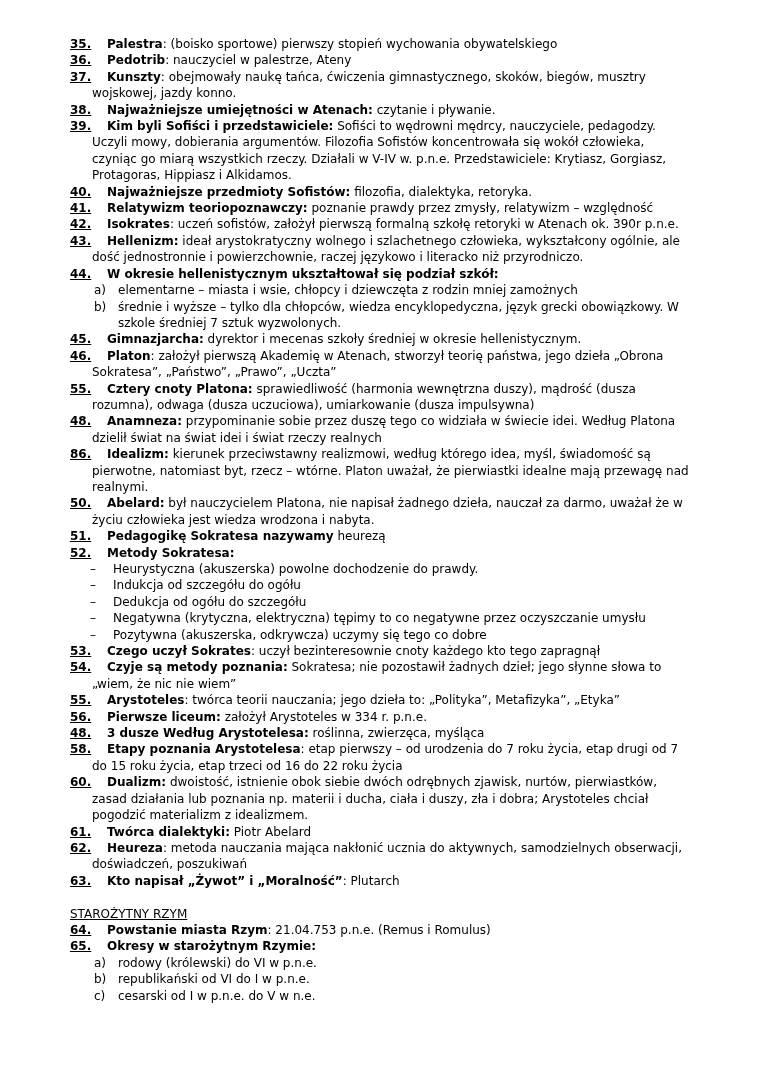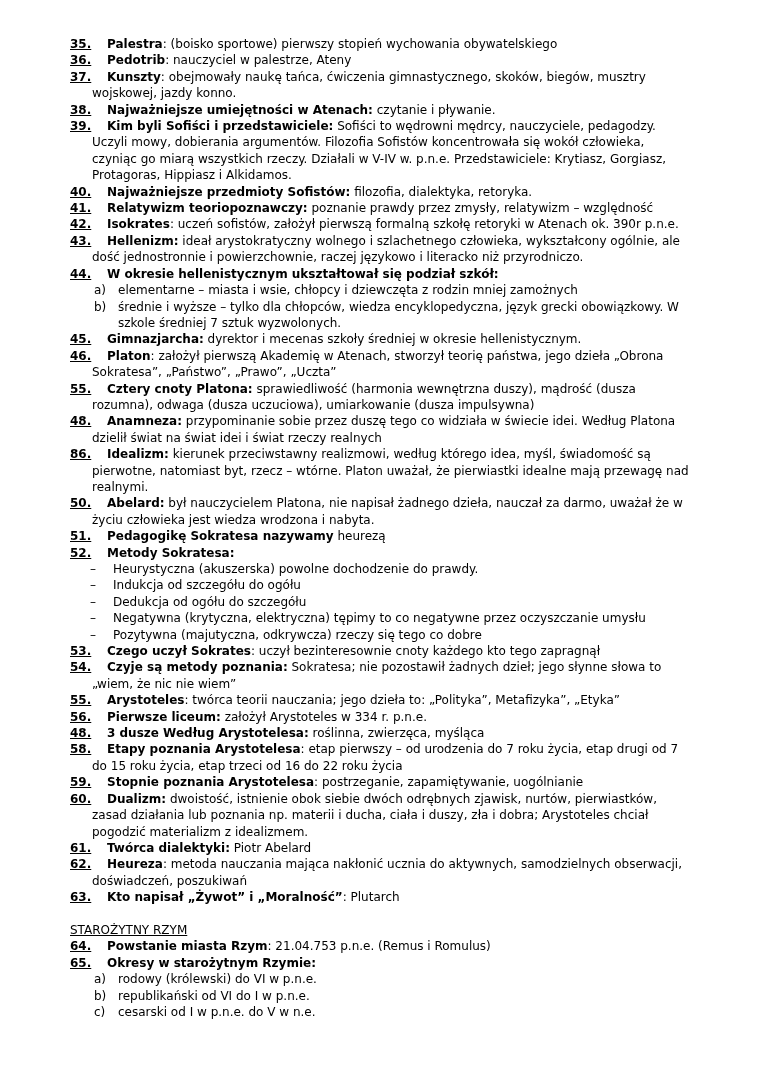--- a/index.html
+++ b/index.html
@@ -50,28 +50,27 @@
       <div class="item"><span class="num">55.</span><span class="term">Cztery cnoty Platona:</span><span class="text"> sprawiedliwość (harmonia wewnętrzna duszy), mądrość (dusza rozumna), odwaga (dusza uczuciowa), umiarkowanie (dusza impulsywna)</span></div>
       <div class="item"><span class="num">48.</span><span class="term">Anamneza:</span><span class="text"> przypominanie sobie przez duszę tego co widziała w świecie idei. Według Platona dzielił świat na świat idei i świat rzeczy realnych</span></div>
       <div class="item"><span class="num">86.</span><span class="term">Idealizm:</span><span class="text"> kierunek przeciwstawny realizmowi, według którego idea, myśl, świadomość są pierwotne, natomiast byt, rzecz – wtórne. Platon uważał, że pierwiastki idealne mają przewagę nad realnymi.</span></div>
       <div class="item"><span class="num">50.</span><span class="term">Abelard:</span><span class="text"> był nauczycielem Platona, nie napisał żadnego dzieła, nauczał za darmo, uważał że w życiu człowieka jest wiedza wrodzona i nabyta.</span></div>
       <div class="item"><span class="num">51.</span><span class="term">Pedagogikę Sokratesa nazywamy</span><span class="text"> heurezą</span></div>
       <div class="item"><span class="num">52.</span><span class="term">Metody Sokratesa:</span><span class="text"></span></div>
       <div class="subitem dash"><span class="marker">–</span><span class="subtext">Heurystyczna (akuszerska) powolne dochodzenie do prawdy.</span></div>
       <div class="subitem dash"><span class="marker">–</span><span class="subtext">Indukcja od szczegółu do ogółu</span></div>
       <div class="subitem dash"><span class="marker">–</span><span class="subtext">Dedukcja od ogółu do szczegółu</span></div>
       <div class="subitem dash"><span class="marker">–</span><span class="subtext">Negatywna (krytyczna, elektryczna) tępimy to co negatywne przez oczyszczanie umysłu</span></div>
-      <div class="subitem dash"><span class="marker">–</span><span class="subtext">Pozytywna (majutyczna, odkrywcza) rzeczy się tego co dobre</span></div>
+      <div class="subitem dash"><span class="marker">–</span><span class="subtext">Pozytywna (akuszerska, odkrywcza) uczymy się tego co dobre</span></div>
       <div class="item"><span class="num">53.</span><span class="term">Czego uczył Sokrates</span><span class="text">: uczył bezinteresownie cnoty każdego kto tego zapragnął</span></div>
       <div class="item"><span class="num">54.</span><span class="term">Czyje są metody poznania:</span><span class="text"> Sokratesa; nie pozostawił żadnych dzieł; jego słynne słowa to „wiem, że nic nie wiem”</span></div>
       <div class="item"><span class="num">55.</span><span class="term">Arystoteles</span><span class="text">: twórca teorii nauczania; jego dzieła to: „Polityka”, Metafizyka”, „Etyka”</span></div>
       <div class="item"><span class="num">56.</span><span class="term">Pierwsze liceum:</span><span class="text"> założył Arystoteles w 334 r. p.n.e.</span></div>
       <div class="item"><span class="num">48.</span><span class="term">3 dusze Według Arystotelesa:</span><span class="text"> roślinna, zwierzęca, myśląca</span></div>
       <div class="item"><span class="num">58.</span><span class="term">Etapy poznania Arystotelesa</span><span class="text">: etap pierwszy – od urodzenia do 7 roku życia, etap drugi od 7 do 15 roku życia, etap trzeci od 16 do 22 roku życia</span></div>
-      <div class="item"><span class="num">59.</span><span class="term">Stopnie poznania Arystotelesa</span><span class="text">: postrzeganie, zapamiętywanie, uogólnianie</span></div>
       <div class="item"><span class="num">60.</span><span class="term">Dualizm:</span><span class="text"> dwoistość, istnienie obok siebie dwóch odrębnych zjawisk, nurtów, pierwiastków, zasad działania lub poznania np. materii i ducha, ciała i duszy, zła i dobra; Arystoteles chciał pogodzić materializm z idealizmem.</span></div>
       <div class="item"><span class="num">61.</span><span class="term">Twórca dialektyki:</span><span class="text"> Piotr Abelard</span></div>
       <div class="item"><span class="num">62.</span><span class="term">Heureza</span><span class="text">: metoda nauczania mająca nakłonić ucznia do aktywnych, samodzielnych obserwacji, doświadczeń, poszukiwań</span></div>
       <div class="item"><span class="num">63.</span><span class="term">Kto napisał „Żywot” i „Moralność”</span><span class="text">: Plutarch</span></div>
       <div class="section-heading">STAROŻYTNY RZYM</div>
       <div class="item"><span class="num">64.</span><span class="term">Powstanie miasta Rzym</span><span class="text">: 21.04.753 p.n.e. (Remus i Romulus)</span></div>
       <div class="item"><span class="num">65.</span><span class="term">Okresy w starożytnym Rzymie:</span><span class="text"></span></div>
       <div class="subitem letter"><span class="marker">a)</span><span class="subtext">rodowy (królewski) do VI w p.n.e.</span></div>
       <div class="subitem letter"><span class="marker">b)</span><span class="subtext">republikański od VI do I w p.n.e.</span></div>
       <div class="subitem letter"><span class="marker">c)</span><span class="subtext">cesarski od I w p.n.e. do V w n.e.</span></div>

